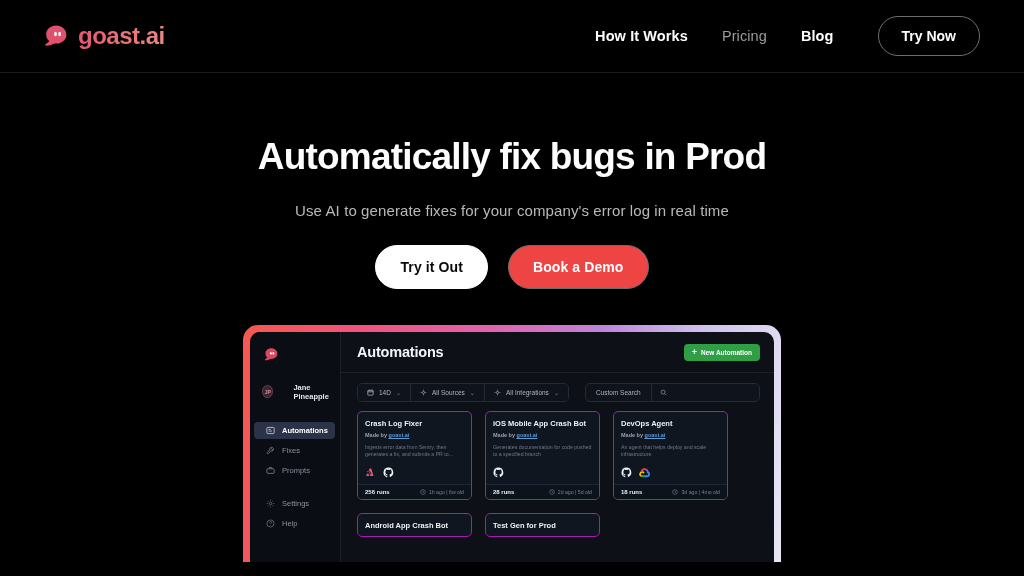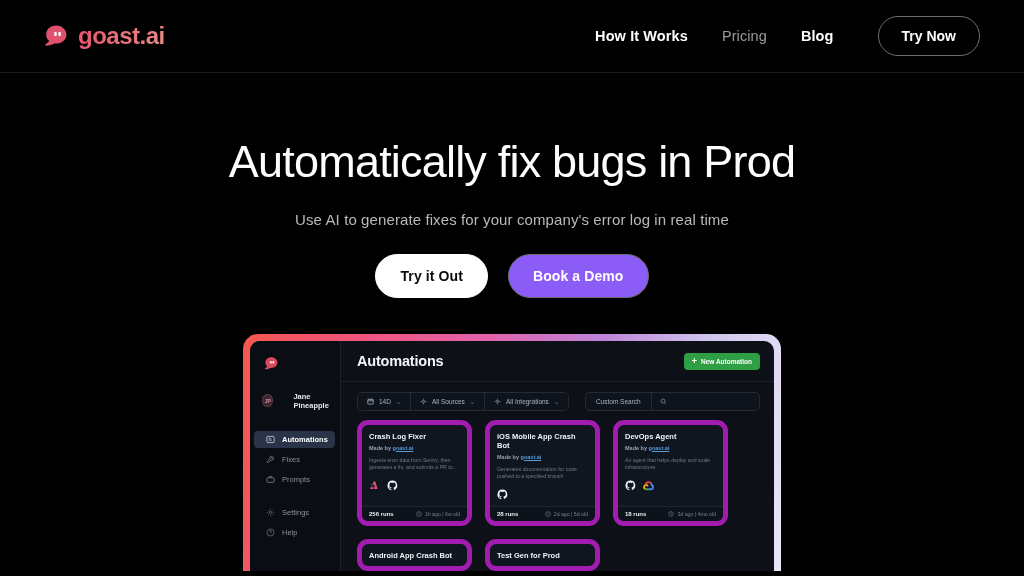--- a/index.html
+++ b/index.html
@@ -55,22 +55,22 @@
     color:#ffffff;
     background:transparent;
     cursor:pointer;
     font-family:inherit;
     margin-left:10px;
   }
 
   
   .hero { text-align:center; padding-top:64px; }
   .hero h1 {
-    font-size:45px;
-    font-weight:400;
+    font-size:37px;
+    font-weight:700;
     letter-spacing:-0.8px;
     line-height:1.1;
     color:#fdfdfd;
   }
   .hero p {
     margin-top:24px;
     font-size:15px;
     color:#b9b9b9;
     font-weight:400;
     letter-spacing:0.1px;
@@ -84,21 +84,21 @@
   .btn {
     font-family:inherit;
     font-size:14px;
     font-weight:600;
     border-radius:24px;
     padding:13px 24px;
     cursor:pointer;
     letter-spacing:0.1px;
   }
   .btn-primary { background:#ffffff; color:#0a0a0a; border:1px solid #ffffff; }
-  .btn-ghost { background:#8b5cf6; color:#ffffff; border:1px solid #6e6e6e; }
+  .btn-ghost { background:#ef4444; color:#ffffff; border:1px solid #6e6e6e; }
 
   
   .mock-wrap { display:flex; justify-content:center; margin-top:36px; }
   .mock-frame {
     width:538px;
     border-radius:15px 15px 0 0;
     padding:7px 7px 0 7px;
     background:linear-gradient(100deg,#f4584f 0%, #f0537a 22%, #e45fae 45%, #c druk 0%, #b28ce0 68%, #d9d6f2 86%, #eceaf7 100%);
     background:linear-gradient(100deg,#f4584f 0%, #f1547c 20%, #e262ab 42%, #bd84d9 62%, #cfc3ec 80%, #e9e7f6 100%);
   }
@@ -179,22 +179,22 @@
   .search-label {
     font-size:6.5px; color:#aab3c0; padding:5px 10px;
     border-right:1px solid #222b38; white-space:nowrap;
   }
   .search-field { display:flex; align-items:center; gap:4px; padding:5px 8px; flex:1; }
 
   .cards { display:flex; gap:13px; padding:9px 14px 0 16px; flex-wrap:wrap; }
   .card {
     width:115px;
     background:#10161f;
-    border:5px solid #a21caf;
-    border-radius:11px;
+    border:1px solid #a21caf;
+    border-radius:5px;
     display:flex; flex-direction:column;
     overflow:hidden;
   }
   .card-body { padding:7px 7px 6px 7px; flex:1; }
   .card-title { font-size:7.5px; font-weight:700; color:#eef2f7; line-height:1.2; }
   .card-made { font-size:5.5px; color:#98a1b0; margin-top:4px; font-weight:600; }
   .card-made a { color:#5b9bd5; text-decoration:underline; }
   .card-desc { font-size:5.2px; color:#6f7888; margin-top:6px; line-height:1.45; }
   .card-icons { display:flex; align-items:center; gap:7px; margin-top:8px; }
   .card-foot {

